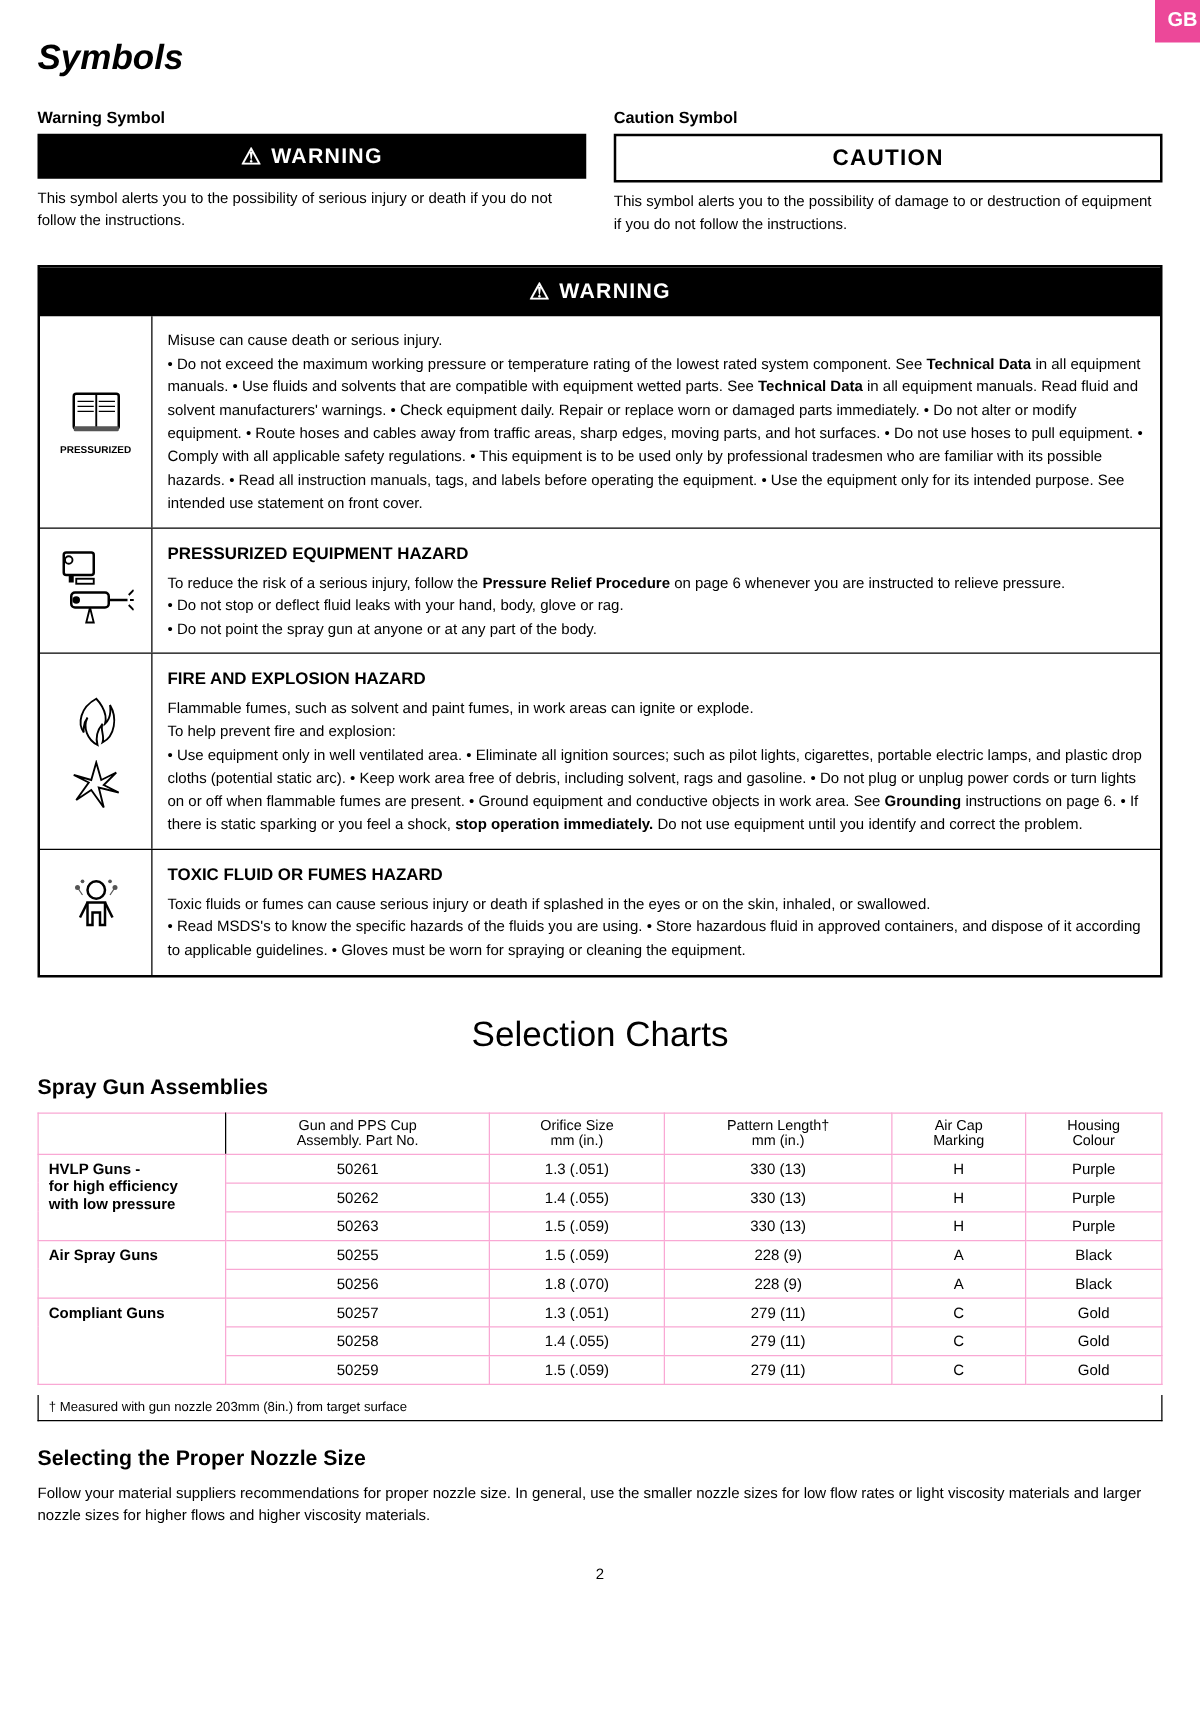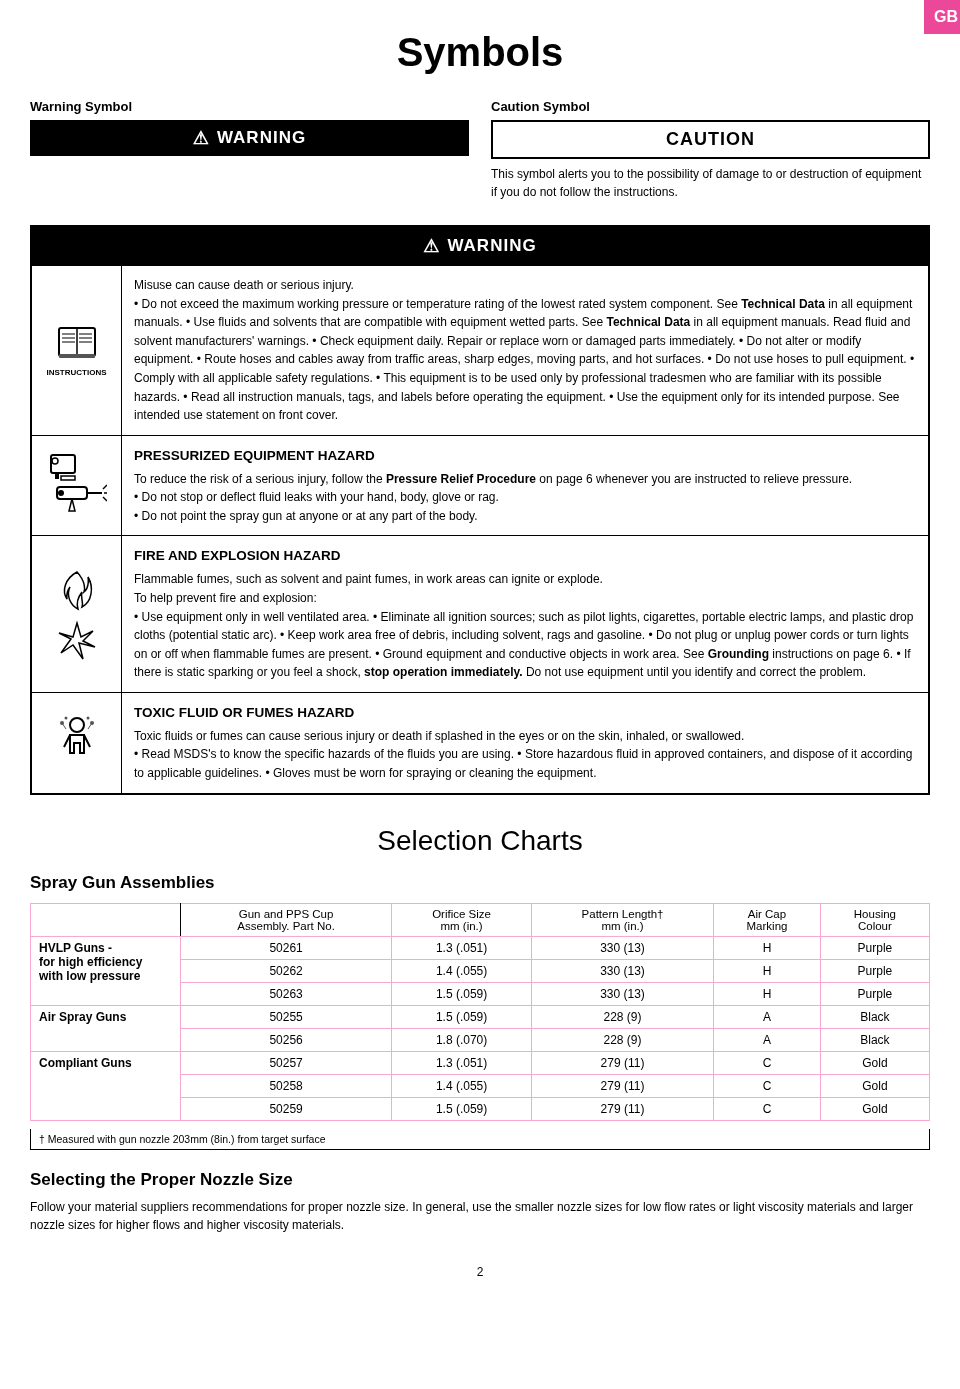--- a/index.html
+++ b/index.html
@@ -19,25 +19,25 @@
       right: 0;
       background: #ec4899;
       color: #fff;
       font-weight: bold;
       font-size: 16px;
       padding: 8px 10px;
       width: 36px;
       text-align: center;
     }
     h1.page-title {
-      text-align: center;
-      font-size: 40px;
+      font-size: 28px;
       font-weight: bold;
       margin-bottom: 24px;
       margin-top: 10px;
+      font-style: italic;
     }
     .symbols-row {
       display: flex;
       gap: 22px;
       margin-bottom: 24px;
     }
     .symbol-col {
       flex: 1;
     }
     .symbol-col-label {
@@ -188,20 +188,21 @@
 <h1 class="page-title">Symbols</h1>
 
 <div class="symbols-row">
 
   <div class="symbol-col">
     <div class="symbol-col-label">Warning Symbol</div>
     <div class="warning-badge">
       <span style="font-size:18px;">⚠</span>
       <span style="letter-spacing:1px;">WARNING</span>
     </div>
+    <div class="symbol-desc">This symbol alerts you to the possibility of serious injury or death if you do not follow the instructions.</div>
   </div>
 
   <div class="symbol-col">
     <div class="symbol-col-label">Caution Symbol</div>
     <div class="caution-badge">
       <span style="letter-spacing:1px; font-size:18px;">CAUTION</span>
     </div>
     <div class="symbol-desc">This symbol alerts you to the possibility of damage to or destruction of equipment if you do not follow the instructions.</div>
   </div>
 </div>
@@ -218,21 +219,21 @@
         <rect x="5" y="4" width="36" height="28" rx="2" fill="none" stroke="#000" stroke-width="2"></rect>
         <line x1="23" y1="4" x2="23" y2="32" stroke="#000" stroke-width="1.5"></line>
         <rect x="5" y="30" width="36" height="4" rx="1" fill="#555"></rect>
         <line x1="8" y1="10" x2="21" y2="10" stroke="#000" stroke-width="1"></line>
         <line x1="8" y1="14" x2="21" y2="14" stroke="#000" stroke-width="1"></line>
         <line x1="8" y1="18" x2="21" y2="18" stroke="#000" stroke-width="1"></line>
         <line x1="25" y1="10" x2="38" y2="10" stroke="#000" stroke-width="1"></line>
         <line x1="25" y1="14" x2="38" y2="14" stroke="#000" stroke-width="1"></line>
         <line x1="25" y1="18" x2="38" y2="18" stroke="#000" stroke-width="1"></line>
       </svg>
-      <div class="icon-instructions" style="font-size:8px; font-weight:bold;">INSTRUCTIONS</div>
+      <div class="icon-instructions" style="font-size:8px; font-weight:bold;">PRESSURIZED</div>
     </div>
     <div class="warning-content-cell">
       <div>Misuse can cause death or serious injury.</div>
       <div>
         • Do not exceed the maximum working pressure or temperature rating of the lowest rated system component. See <span class="bold">Technical Data</span> in all equipment manuals. • Use fluids and solvents that are compatible with equipment wetted parts. See <span class="bold">Technical Data</span> in all equipment manuals. Read fluid and solvent manufacturers' warnings. • Check equipment daily. Repair or replace worn or damaged parts immediately. • Do not alter or modify equipment. • Route hoses and cables away from traffic areas, sharp edges, moving parts, and hot surfaces. • Do not use hoses to pull equipment. • Comply with all applicable safety regulations. • This equipment is to be used only by professional tradesmen who are familiar with its possible hazards. • Read all instruction manuals, tags, and labels before operating the equipment. • Use the equipment only for its intended purpose. See intended use statement on front cover.
       </div>
     </div>
   </div>
 
   <div class="warning-row">

